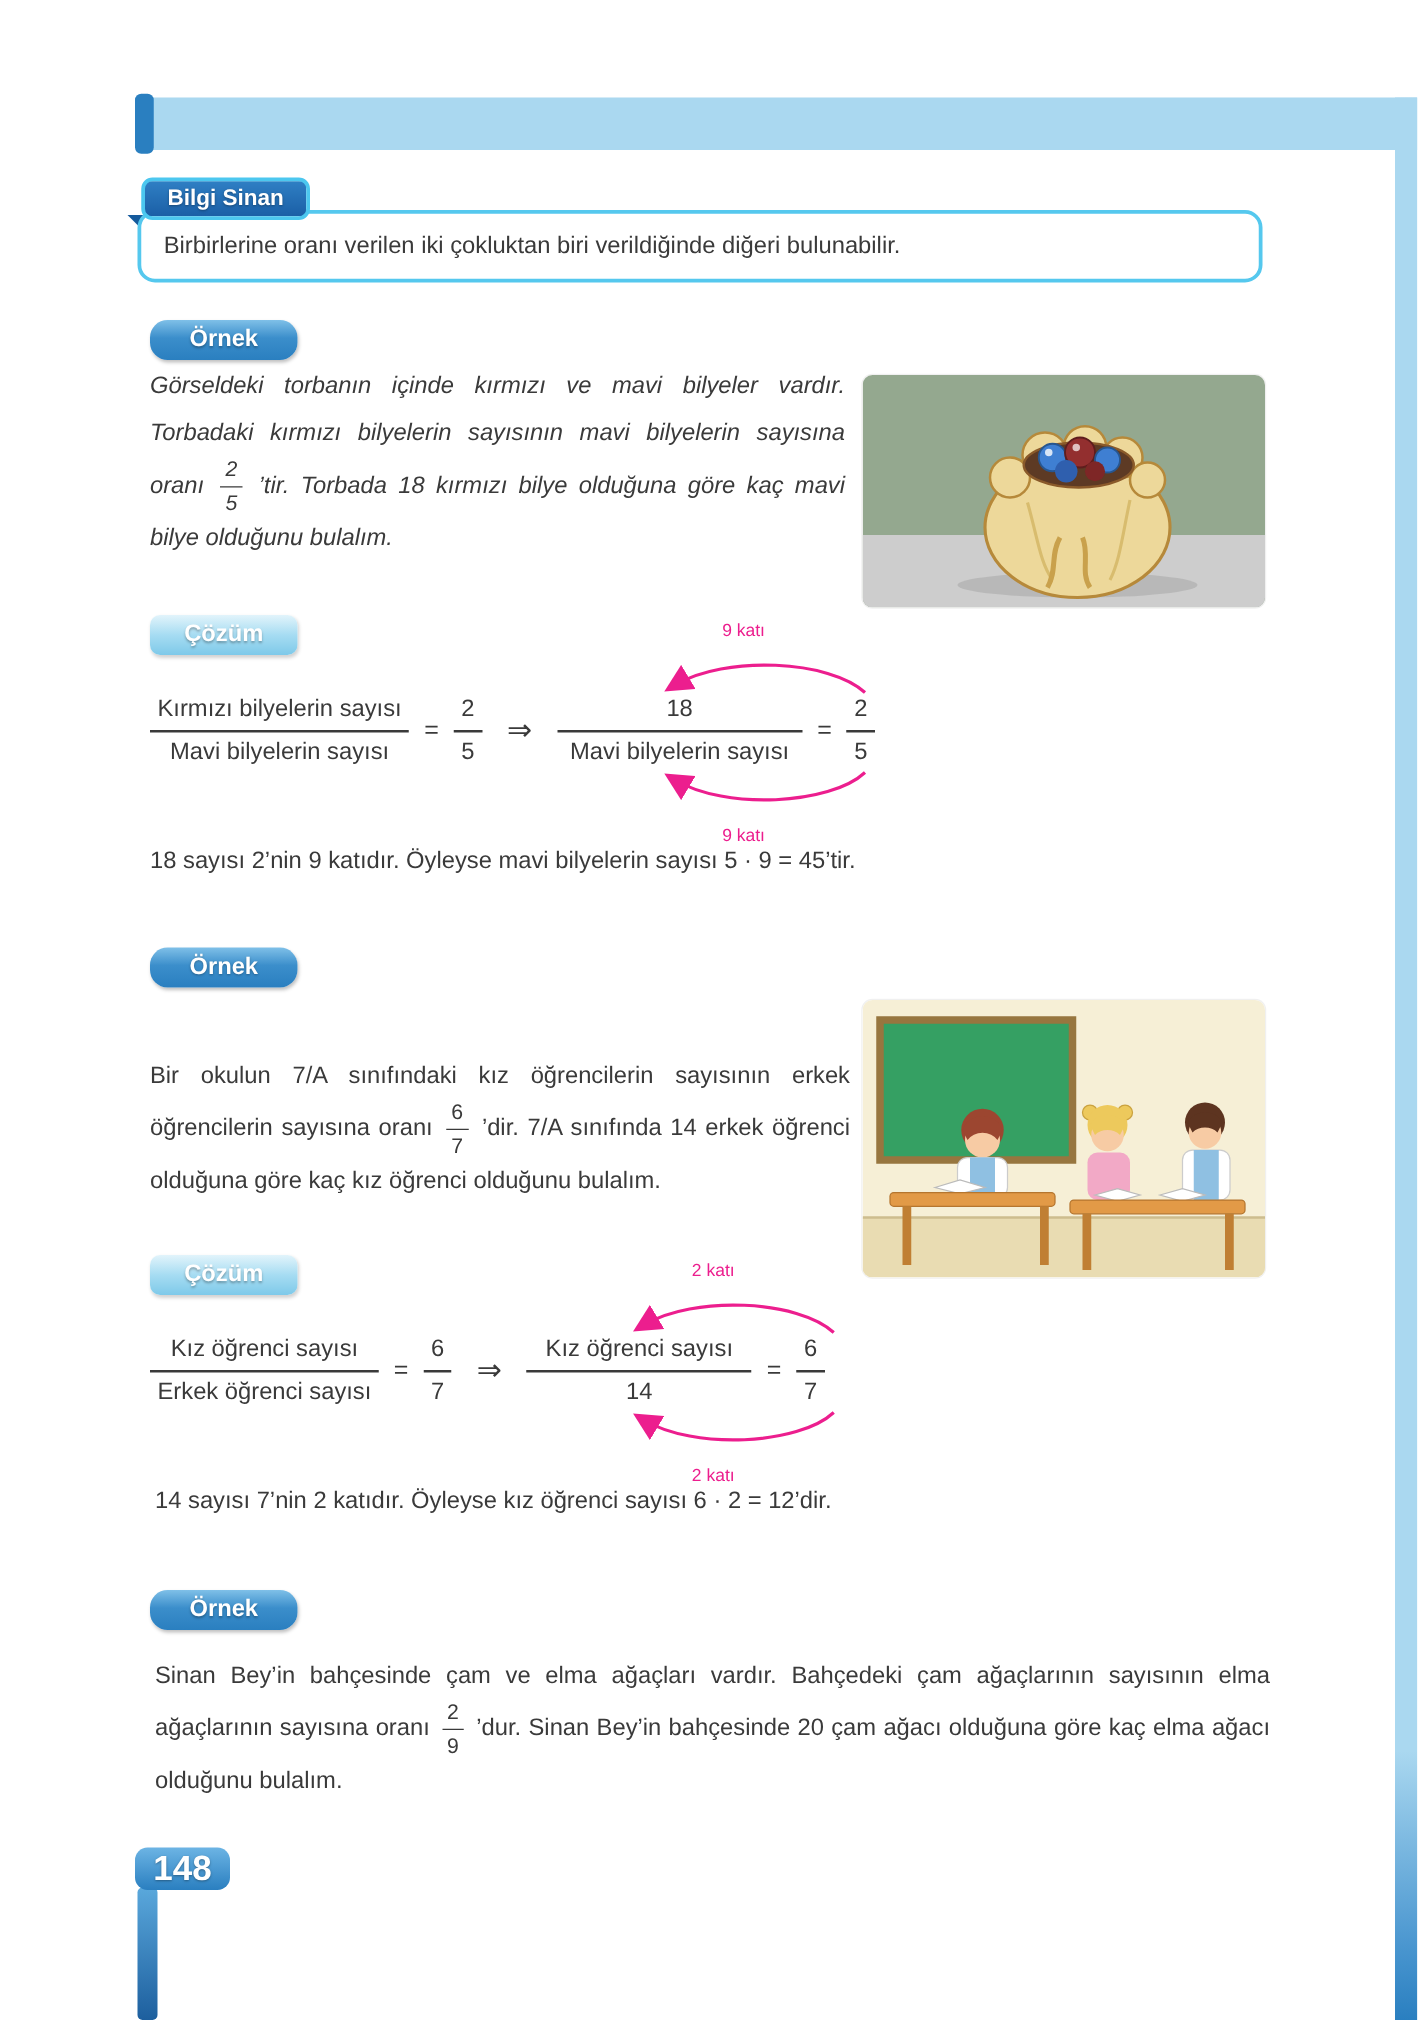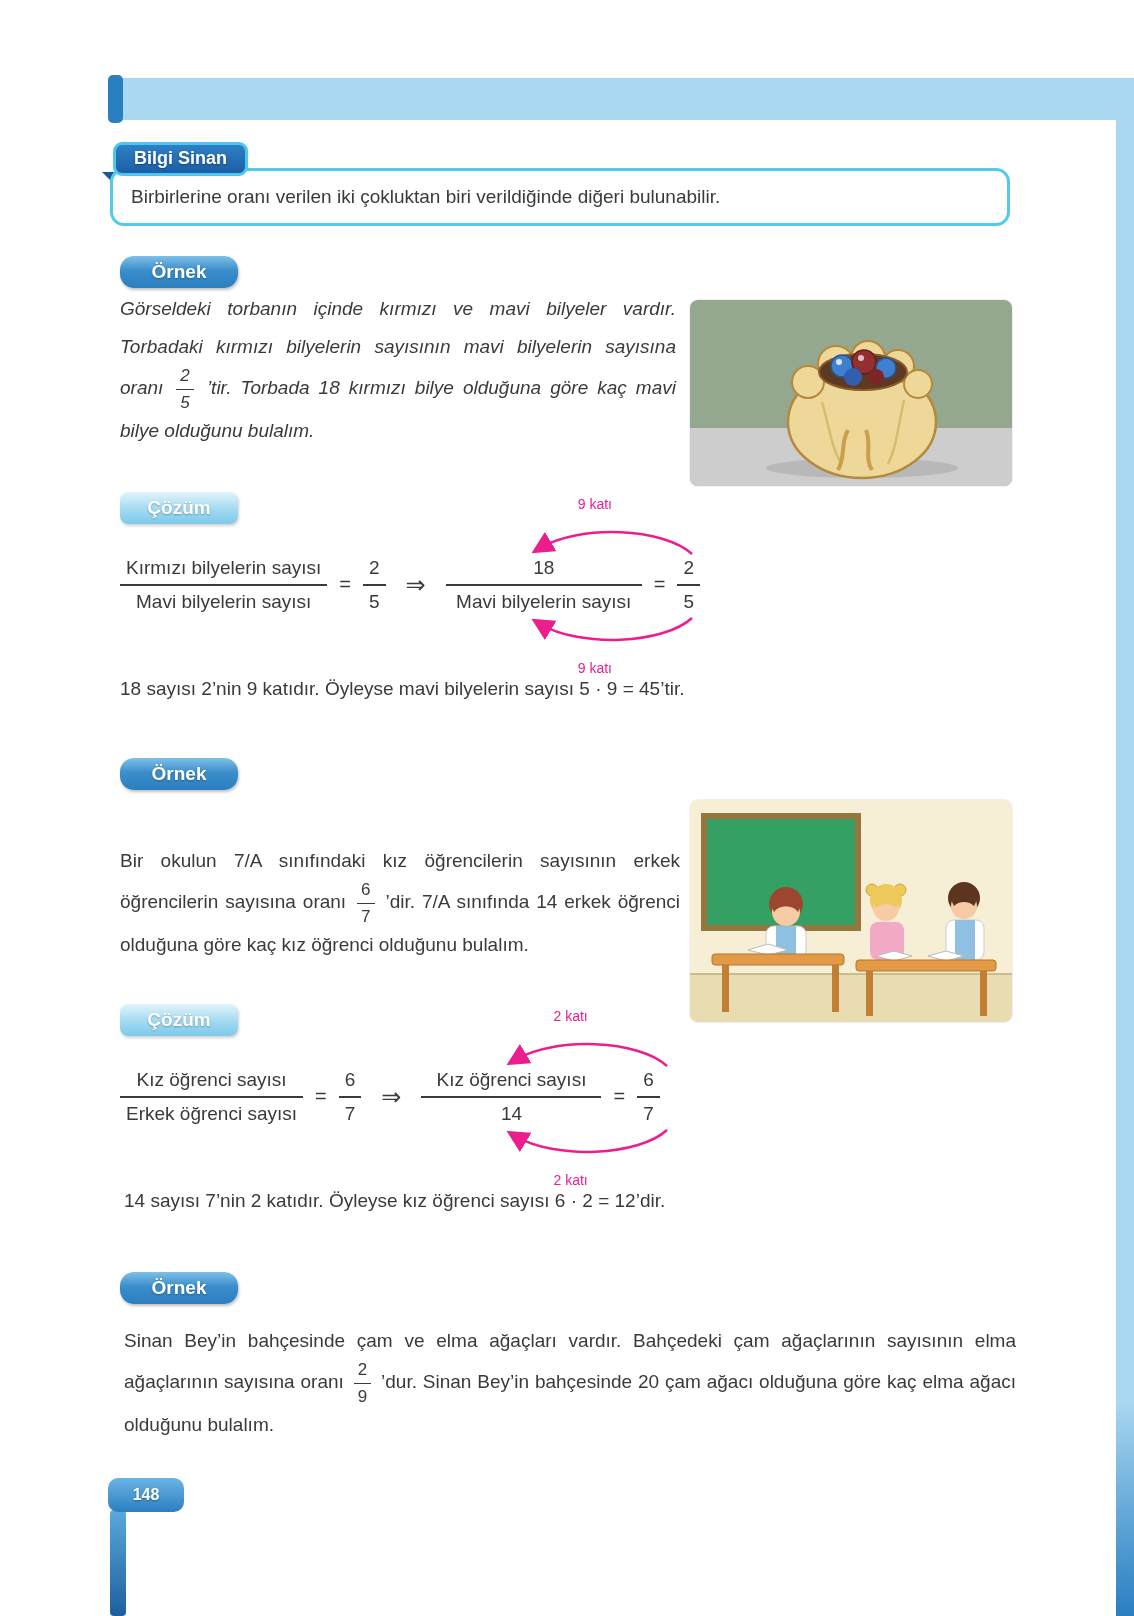--- a/index.html
+++ b/index.html
@@ -117,21 +117,21 @@
     box-shadow: 0 0 0 1px rgba(0,0,0,0.06);
   }
   .figure svg { display: block; }
 
   
   .page-badge {
     position: absolute; left: 108px; top: 1478px; width: 76px; height: 34px;
     background: linear-gradient(180deg, #6cb4e4, #2a7fc0);
     border-radius: 10px;
     display: flex; align-items: center; justify-content: center;
-    color: #ffffff; font-weight: bold; font-size: 16px;
+    color: #ffffff; font-weight: bold; font-size: 28px;
     text-shadow: 0 1px 2px rgba(0,0,0,0.35);
     z-index: 2;
   }
 </style>
 </head>
 <body>
 
 <div class="page">
 
   <div class="top-bar">

